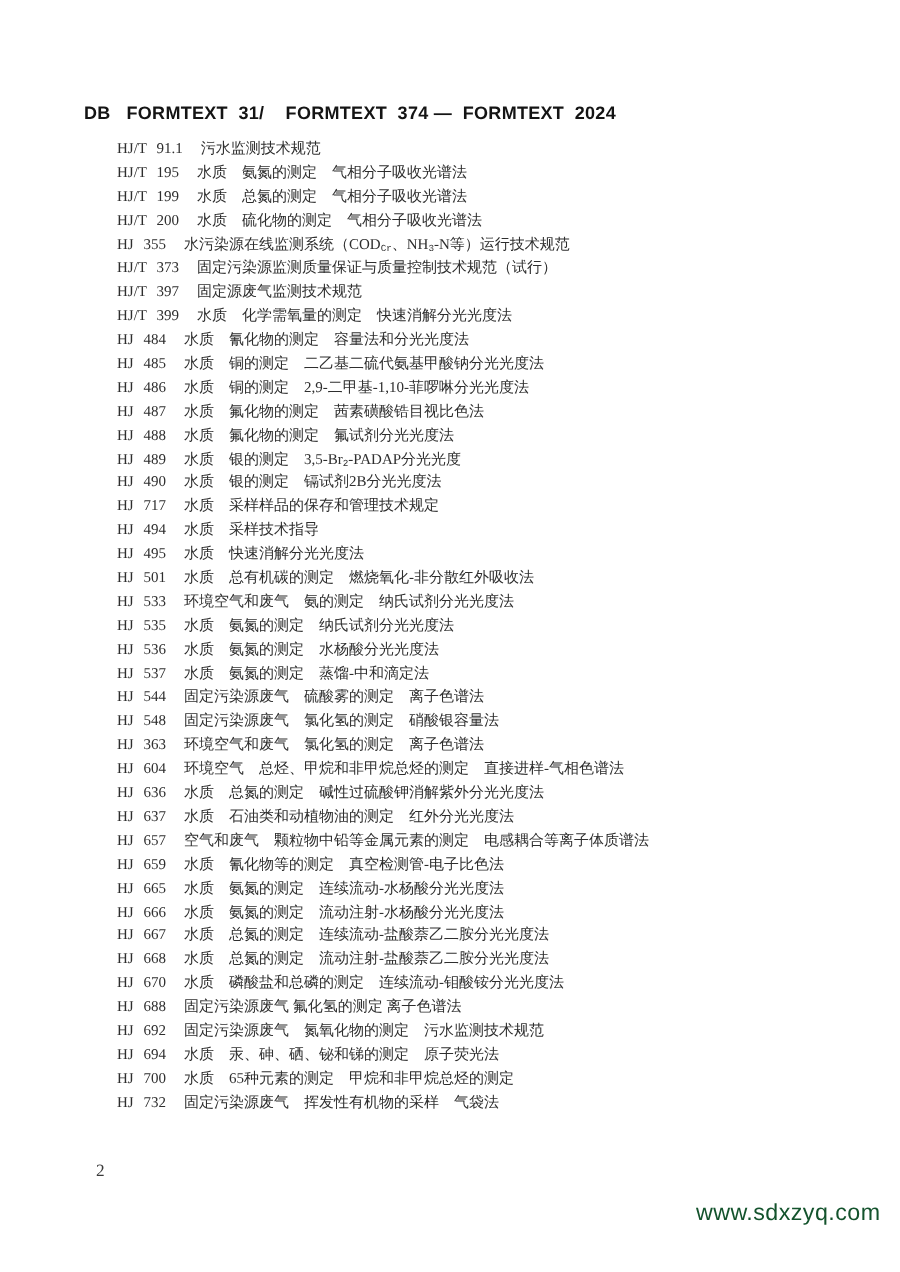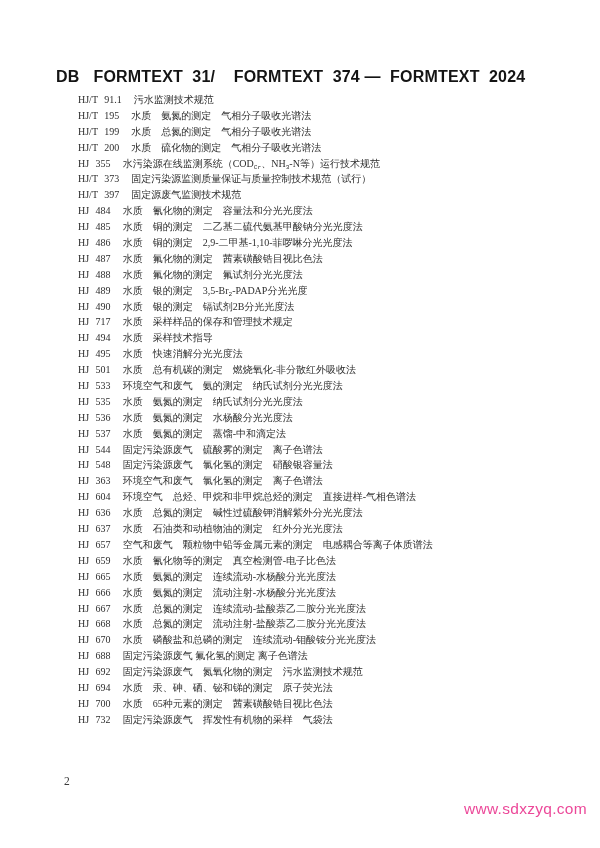--- a/index.html
+++ b/index.html
@@ -9,21 +9,21 @@
     position: relative;
     overflow: hidden;
     font-family: "Liberation Serif", "DejaVu Serif", serif;
     color: #2e2e2e;
   }
   .doc-header {
     position: absolute;
     left: 56px; top: 68px;
     font-family: "Liberation Sans", "DejaVu Sans", sans-serif;
     font-weight: bold;
-    font-size: 16px;
+    font-size: 12px;
     color: #141414;
     white-space: pre;
     letter-spacing: 0.2px;
   }
   .standards-list {
     position: absolute;
     left: 78px; top: 92px;
     font-size: 10px;
     line-height: 15.9px;
     white-space: nowrap;
@@ -40,37 +40,38 @@
     position: absolute;
     left: 64px; top: 775px;
     font-size: 11.5px;
     color: #3a3a3a;
   }
   .watermark {
     position: absolute;
     right: 13px; top: 800px;
     font-family: "Liberation Sans", "DejaVu Sans", sans-serif;
     font-size: 15.5px;
-    color: #ec4899;
+    color: #14532d;
     letter-spacing: 0.3px;
   }
 </style>
 </head>
 <body>
 
 <div class="doc-header">DB   FORMTEXT  31/    FORMTEXT  374 —  FORMTEXT  2024</div>
 
 <div class="standards-list" id="standards-list">
     <div class="row"><span class="code">HJ/T 91.1</span><span class="title">污水监测技术规范</span></div>
     <div class="row"><span class="code">HJ/T 195</span><span class="title">水质　氨氮的测定　气相分子吸收光谱法</span></div>
     <div class="row"><span class="code">HJ/T 199</span><span class="title">水质　总氮的测定　气相分子吸收光谱法</span></div>
     <div class="row"><span class="code">HJ/T 200</span><span class="title">水质　硫化物的测定　气相分子吸收光谱法</span></div>
     <div class="row"><span class="code">HJ 355</span><span class="title"><span>水污染源在线监测系统（COD</span><span class="sub">Cr</span><span>、NH</span><span class="sub">3</span><span>-N等）运行技术规范</span></span></div>
     <div class="row"><span class="code">HJ/T 373</span><span class="title">固定污染源监测质量保证与质量控制技术规范（试行）</span></div>
     <div class="row"><span class="code">HJ/T 397</span><span class="title">固定源废气监测技术规范</span></div>
+    <div class="row"><span class="code">HJ/T 399</span><span class="title">水质　化学需氧量的测定　快速消解分光光度法</span></div>
     <div class="row"><span class="code">HJ 484</span><span class="title">水质　氰化物的测定　容量法和分光光度法</span></div>
     <div class="row"><span class="code">HJ 485</span><span class="title">水质　铜的测定　二乙基二硫代氨基甲酸钠分光光度法</span></div>
     <div class="row"><span class="code">HJ 486</span><span class="title">水质　铜的测定　2,9-二甲基-1,10-菲啰啉分光光度法</span></div>
     <div class="row"><span class="code">HJ 487</span><span class="title">水质　氟化物的测定　茜素磺酸锆目视比色法</span></div>
     <div class="row"><span class="code">HJ 488</span><span class="title">水质　氟化物的测定　氟试剂分光光度法</span></div>
     <div class="row"><span class="code">HJ 489</span><span class="title"><span>水质　银的测定　3,5-Br</span><span class="sub">2</span><span>-PADAP分光光度</span></span></div>
     <div class="row"><span class="code">HJ 490</span><span class="title">水质　银的测定　镉试剂2B分光光度法</span></div>
     <div class="row"><span class="code">HJ 717</span><span class="title">水质　采样样品的保存和管理技术规定</span></div>
     <div class="row"><span class="code">HJ 494</span><span class="title">水质　采样技术指导</span></div>
     <div class="row"><span class="code">HJ 495</span><span class="title">水质　快速消解分光光度法</span></div>
@@ -88,19 +89,19 @@
     <div class="row"><span class="code">HJ 657</span><span class="title">空气和废气　颗粒物中铅等金属元素的测定　电感耦合等离子体质谱法</span></div>
     <div class="row"><span class="code">HJ 659</span><span class="title">水质　氰化物等的测定　真空检测管-电子比色法</span></div>
     <div class="row"><span class="code">HJ 665</span><span class="title">水质　氨氮的测定　连续流动-水杨酸分光光度法</span></div>
     <div class="row"><span class="code">HJ 666</span><span class="title">水质　氨氮的测定　流动注射-水杨酸分光光度法</span></div>
     <div class="row"><span class="code">HJ 667</span><span class="title">水质　总氮的测定　连续流动-盐酸萘乙二胺分光光度法</span></div>
     <div class="row"><span class="code">HJ 668</span><span class="title">水质　总氮的测定　流动注射-盐酸萘乙二胺分光光度法</span></div>
     <div class="row"><span class="code">HJ 670</span><span class="title">水质　磷酸盐和总磷的测定　连续流动-钼酸铵分光光度法</span></div>
     <div class="row"><span class="code">HJ 688</span><span class="title">固定污染源废气 氟化氢的测定 离子色谱法</span></div>
     <div class="row"><span class="code">HJ 692</span><span class="title">固定污染源废气　氮氧化物的测定　污水监测技术规范</span></div>
     <div class="row"><span class="code">HJ 694</span><span class="title">水质　汞、砷、硒、铋和锑的测定　原子荧光法</span></div>
-    <div class="row"><span class="code">HJ 700</span><span class="title">水质　65种元素的测定　茜素磺酸锆目视比色法</span></div>
+    <div class="row"><span class="code">HJ 700</span><span class="title">水质　65种元素的测定　甲烷和非甲烷总烃的测定</span></div>
     <div class="row"><span class="code">HJ 732</span><span class="title">固定污染源废气　挥发性有机物的采样　气袋法</span></div>
   </div>
 
 <div class="page-number">2</div>
 
 <div class="watermark">www.sdxzyq.com</div>
 
 </body></html>

